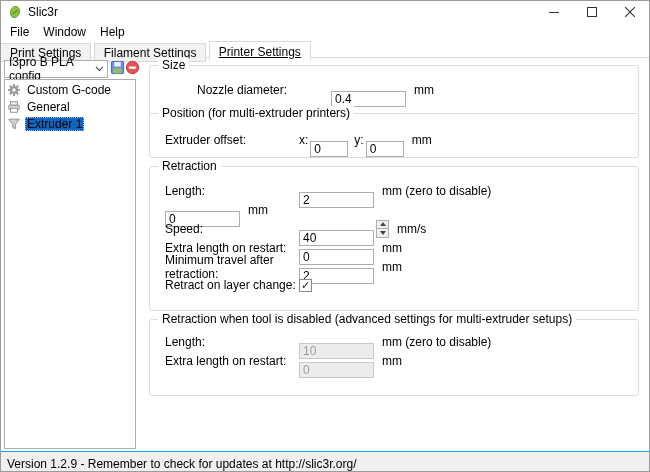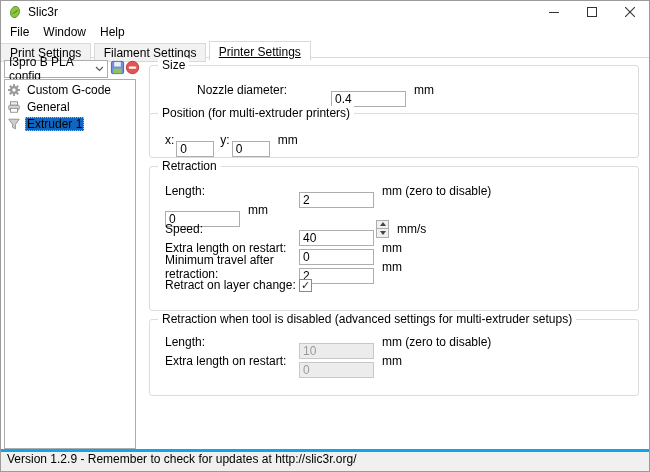--- a/index.html
+++ b/index.html
@@ -68,22 +68,22 @@
   .spin button{flex:1;border:none;background:#f0f0f0;padding:0;display:flex;align-items:center;justify-content:center;cursor:default;}
   .spin button + button{border-top:1px solid #adadad;}
   .arr-up{width:0;height:0;border-left:3px solid transparent;border-right:3px solid transparent;border-bottom:4px solid #444;}
   .arr-dn{width:0;height:0;border-left:3px solid transparent;border-right:3px solid transparent;border-top:4px solid #444;}
 
   
   .cb{width:13px;height:13px;border:1px solid #8a8a8a;background:#fff;box-sizing:border-box;
       display:flex;align-items:center;justify-content:center;font-size:11px;line-height:11px;color:#222;}
 
   
-  .statusbar{position:absolute;left:1px;right:1px;bottom:1px;height:19px;background:#f0f0f0;border-top:3px solid #0ea5e9;
-    display:flex;align-items:flex-start;padding-left:6px;}
+  .statusbar{position:absolute;left:1px;right:1px;bottom:1px;height:19px;background:#f0f0f0;border-top:1px solid #0ea5e9;
+    display:flex;align-items:flex-end;padding-left:6px;}
 </style>
 </head>
 <body>
 
 <div class="frame"></div>
 
 <div class="titlebar">
   <svg class="logo" viewBox="0 0 16 16">
     <ellipse cx="8" cy="8" rx="5" ry="6.5" fill="#8cc63f" stroke="#5a8f1f" transform="rotate(18 8 8)"></ellipse>
     <path d="M5.5 10 C7 8.5 9 8.5 10.5 6" stroke="#4c7a19" stroke-width="1.2" fill="none"></path>
@@ -177,20 +177,21 @@
   <div class="frow">
     <span class="frow-label">Nozzle diameter:</span>
     <input class="txt" type="text" value="0.4" style="">
     <span class="unit">mm</span>
   </div>
 </fieldset>
 
 <fieldset class="group g-pos">
   <span class="group-title">Position (for multi-extruder printers)</span>
   <div class="frow">
+    <span class="frow-label">Extruder offset:</span>
     <span class="xy-label">x:</span>
     <input class="txt small" type="text" value="0" style="">
     <span class="xy-label xy-gap">y:</span>
     <input class="txt small" type="text" value="0" style="">
     <span class="unit">mm</span>
   </div>
 </fieldset>
 
 <fieldset class="group g-retr">
   <span class="group-title">Retraction</span>

